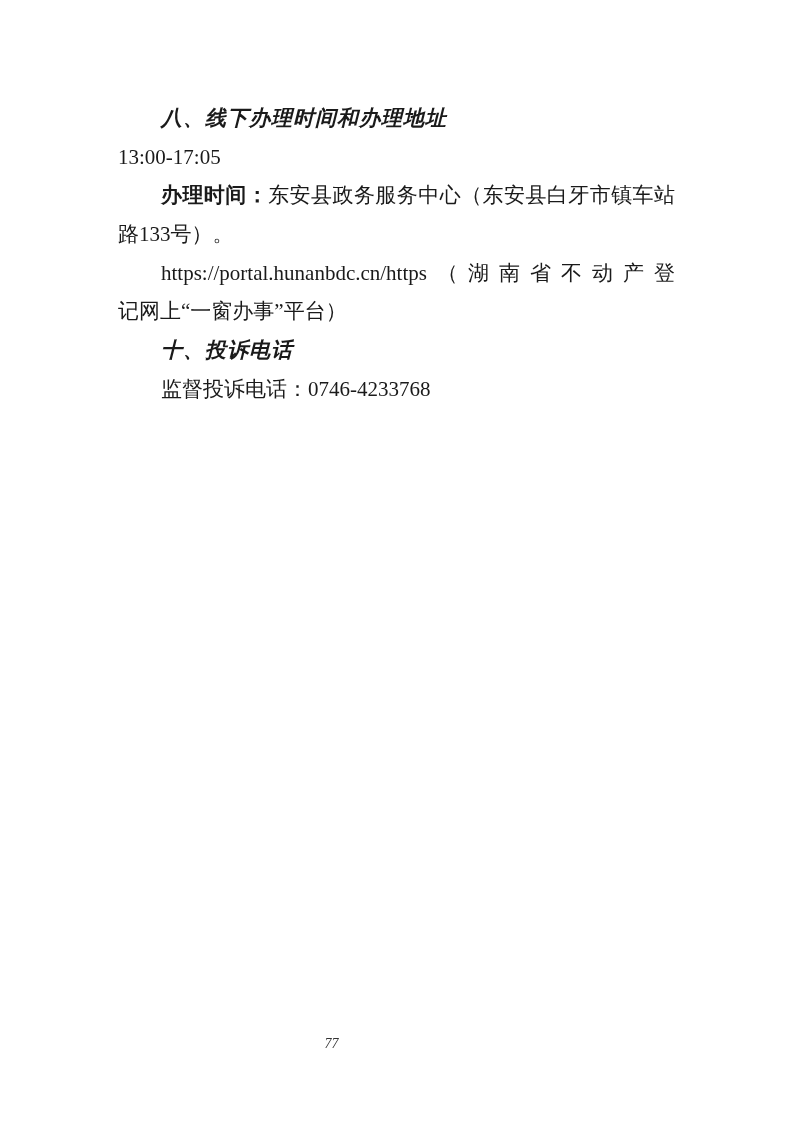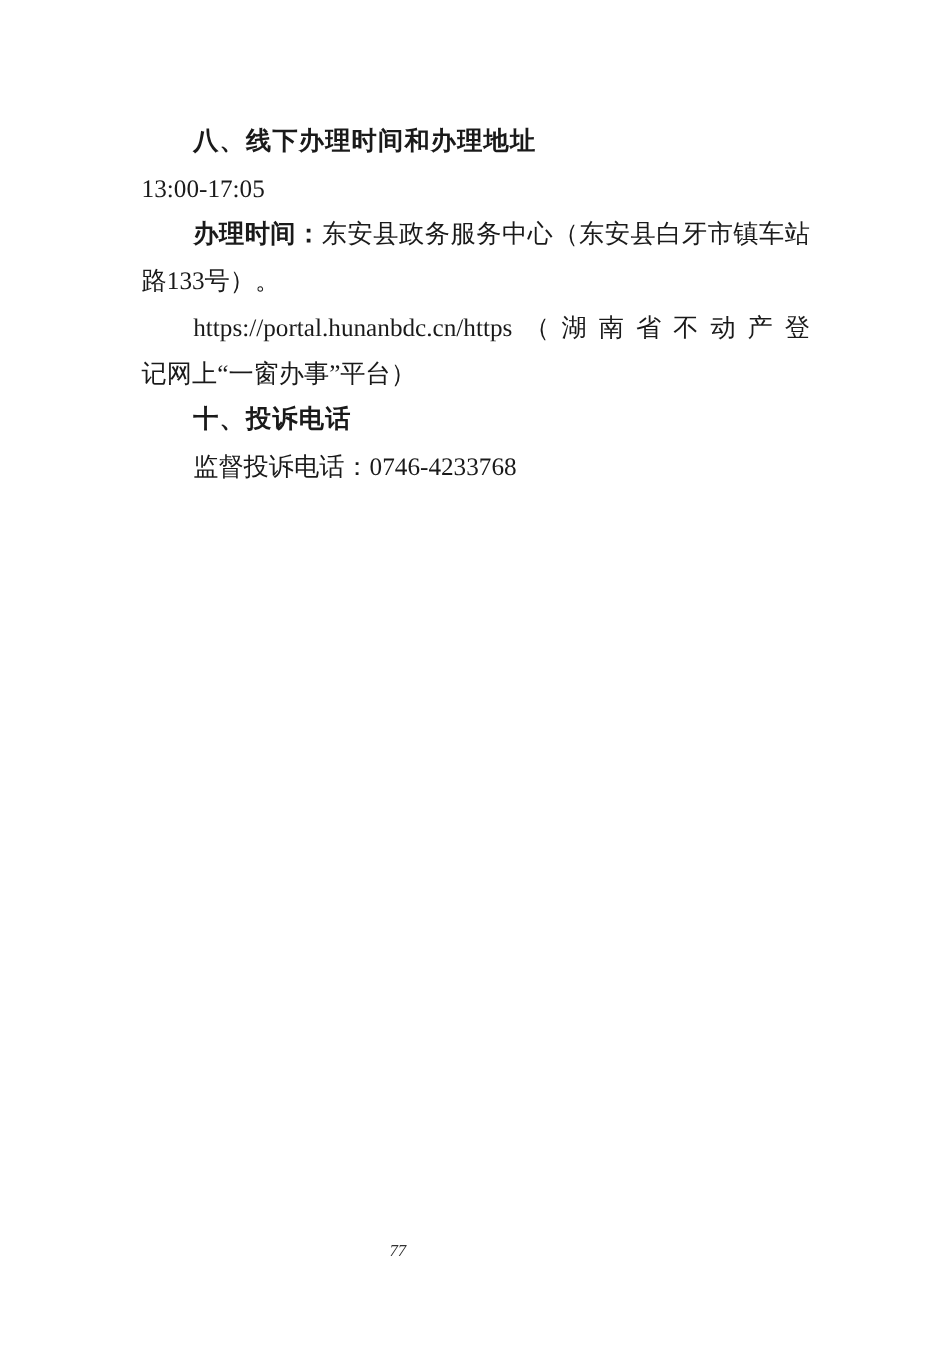--- a/index.html
+++ b/index.html
@@ -33,20 +33,21 @@
     text-align: justify;
     text-align-last: justify;
   }
   .indent {
     padding-left: 43px;
   }
   .heading {
     font-family: "Liberation Sans", "DejaVu Sans", sans-serif;
     font-weight: bold;
     letter-spacing: 1px;
+    font-style: italic;
   }
   .label {
     font-weight: bold;
   }
   .latin {
     font-family: "Liberation Serif", "DejaVu Serif", serif;
   }
   .page-number {
     position: absolute;
     top: 1036px;

